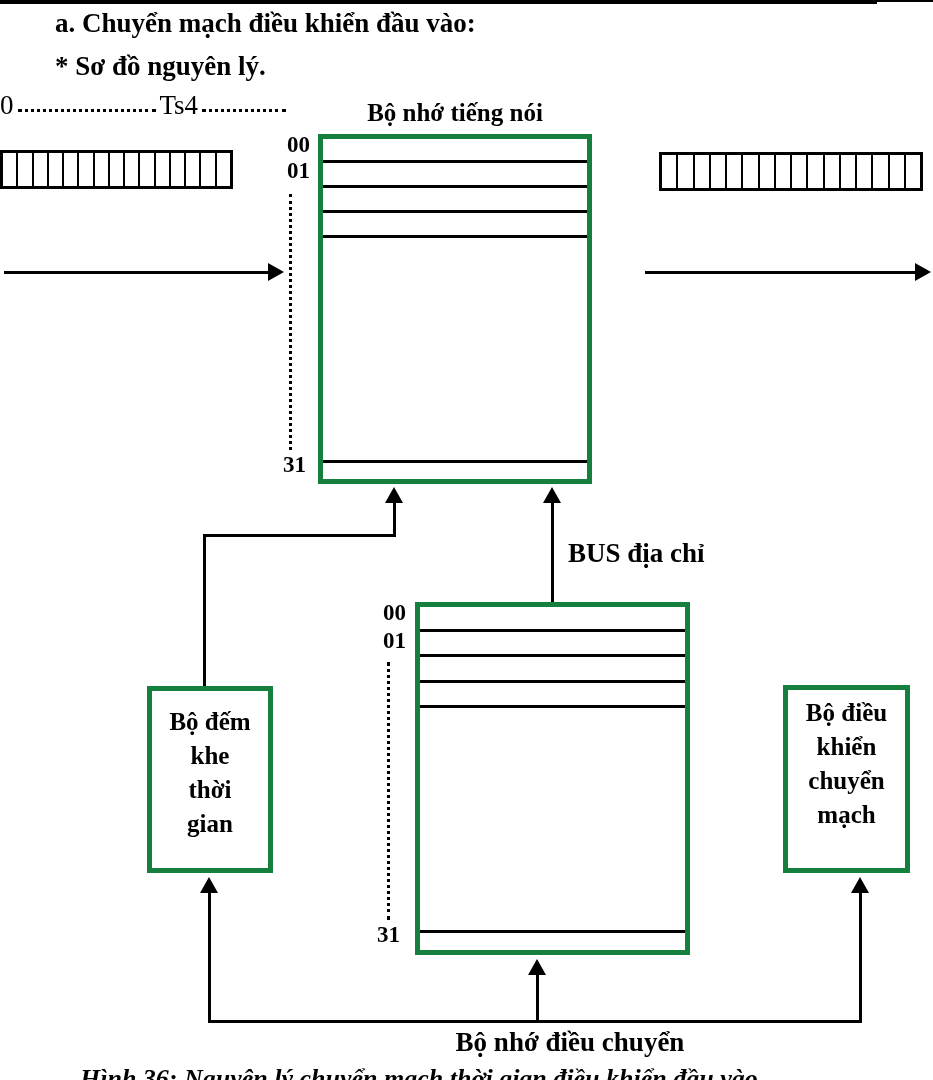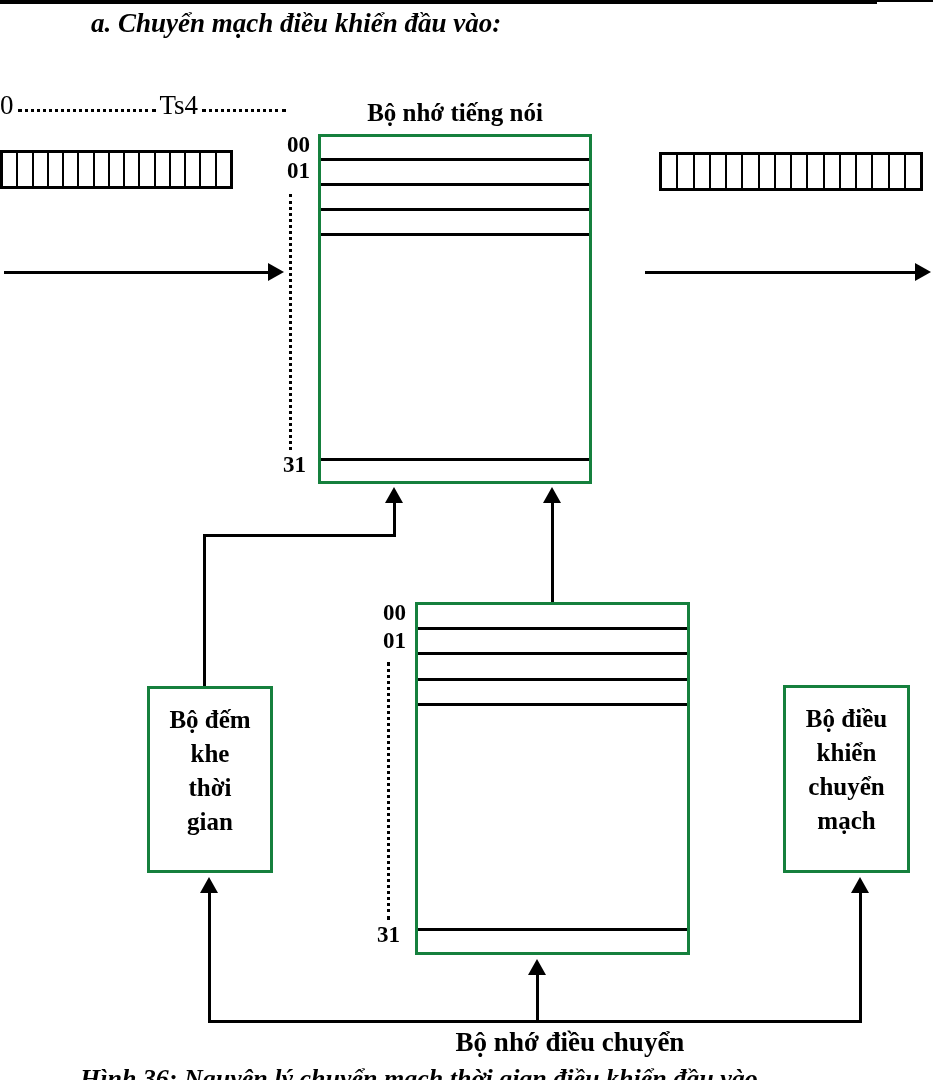--- a/index.html
+++ b/index.html
@@ -2,52 +2,53 @@
 <html><head>
 <meta charset="utf-8">
 <style>
   html,body{margin:0;padding:0;background:#fff;}
   #page{
     position:relative;width:933px;height:1080px;background:#ffffff;
     overflow:hidden;font-family:"Liberation Serif",serif;color:#000;
   }
   .abs{position:absolute;}
   
-  .h-italic{font-weight:bold;font-style:italic;font-size:27px;white-space:nowrap;margin-left:36px;}
+  .h-italic{font-weight:bold;font-size:27px;white-space:nowrap;}
   .h-bold{font-weight:bold;font-size:27px;white-space:nowrap;}
   .lbl{font-weight:bold;font-size:25px;white-space:nowrap;}
   .lbl-lg{font-weight:bold;font-size:27px;white-space:nowrap;}
   .rowlbl{font-weight:bold;font-size:23px;text-align:right;width:42px;line-height:1;}
   .tsrow{display:flex;align-items:flex-end;font-size:27px;white-space:nowrap;}
   .leader{display:inline-block;border-bottom:3px dotted #000;height:1px;margin:0 4px 9px 4px;}
   .boxlbl{font-weight:bold;font-size:25px;line-height:34px;text-align:center;white-space:pre-line;}
   .caption{font-weight:bold;font-style:italic;font-size:26px;white-space:nowrap;}
   
   .hline{position:absolute;background:#000;height:3px;}
   .vline{position:absolute;background:#000;width:3px;}
-  .mem{position:absolute;border:3px solid #15803d;background:#fff;box-sizing:border-box;}
+  .mem{position:absolute;border:5px solid #15803d;background:#fff;box-sizing:border-box;}
   .rowline{position:absolute;left:0;right:0;height:3px;background:#000;}
   .dotv{position:absolute;border-left:3px dotted #000;width:0;}
   .bar{position:absolute;display:flex;border:3px solid #000;background:#fff;box-sizing:border-box;}
   .bar .cell{flex:1;border-right:2px solid #000;}
   .bar .cell:last-child{border-right:none;}
   .arr-up{position:absolute;width:0;height:0;border-left:9px solid transparent;
           border-right:9px solid transparent;border-bottom:16px solid #000;}
   .arr-right{position:absolute;width:0;height:0;border-top:9px solid transparent;
           border-bottom:9px solid transparent;border-left:16px solid #000;}
 </style>
 </head>
 <body>
 
 <div id="page">
 
   <div class="hline" style="left:0;top:2;width:877px;height:4px;"></div>
   <div class="hline" style="left:877px;top:1;width:56px;height:2px;"></div>
 
   <div class="abs h-italic" style="left:55px;top:8px;">a. Chuyển mạch điều khiển đầu vào:</div>
+  <div class="abs h-bold" style="left:55px;top:51px;">* Sơ đồ nguyên lý.</div>
 
   <div class="abs tsrow" style="left:0;top:90px;width:310px;">
     <span>0</span>
     <span class="leader" style="width:138px;"></span>
     <span>Ts4</span>
     <span class="leader" style="width:84px;"></span>
   </div>
 
   <div class="abs lbl" style="left:318px;top:99px;width:274px;text-align:center;">Bộ nhớ tiếng nói</div>
 
@@ -106,20 +107,21 @@
   <div class="hline" style="left:645px;top:271px;width:272px;"></div>
   <div class="arr-right" style="left:915px;top:263px;"></div>
 
   <div class="arr-up" style="left:385px;top:487px;"></div>
   <div class="vline" style="left:393px;top:500px;height:37px;"></div>
   <div class="hline" style="left:203px;top:534px;width:193px;"></div>
   <div class="vline" style="left:203px;top:534px;height:152px;"></div>
 
   <div class="arr-up" style="left:543px;top:487px;"></div>
   <div class="vline" style="left:551px;top:500px;height:104px;"></div>
+  <div class="abs lbl-lg" style="left:568px;top:538px;">BUS địa chỉ</div>
 
   <div class="mem" style="left:415px;top:602px;width:275px;height:353px;">
     <div class="rowline" style="top:22px;"></div>
     <div class="rowline" style="top:47px;"></div>
     <div class="rowline" style="top:73px;"></div>
     <div class="rowline" style="top:98px;"></div>
     <div class="rowline" style="top:323px;"></div>
   </div>
   <div class="abs rowlbl" style="left:364px;top:601px;">00</div>
   <div class="abs rowlbl" style="left:364px;top:629px;">01</div>
@@ -127,21 +129,21 @@
   <div class="abs rowlbl" style="left:358px;top:923px;">31</div>
 
   <div class="mem" style="left:147px;top:686px;width:126px;height:187px;">
     <div class="boxlbl" style="margin-top:14px;">Bộ đếm
 khe
 thời
 gian</div>
   </div>
 
   <div class="mem" style="left:783px;top:685px;width:127px;height:188px;">
-    <div class="boxlbl" style="margin-top:14px;">Bộ điều
+    <div class="boxlbl" style="margin-top:6px;">Bộ điều
 khiển
 chuyển
 mạch</div>
   </div>
 
   <div class="arr-up" style="left:200px;top:877px;"></div>
   <div class="vline" style="left:208px;top:890px;height:133px;"></div>
   <div class="hline" style="left:208px;top:1020px;width:654px;"></div>
   <div class="arr-up" style="left:851px;top:877px;"></div>
   <div class="vline" style="left:859px;top:890px;height:133px;"></div>

